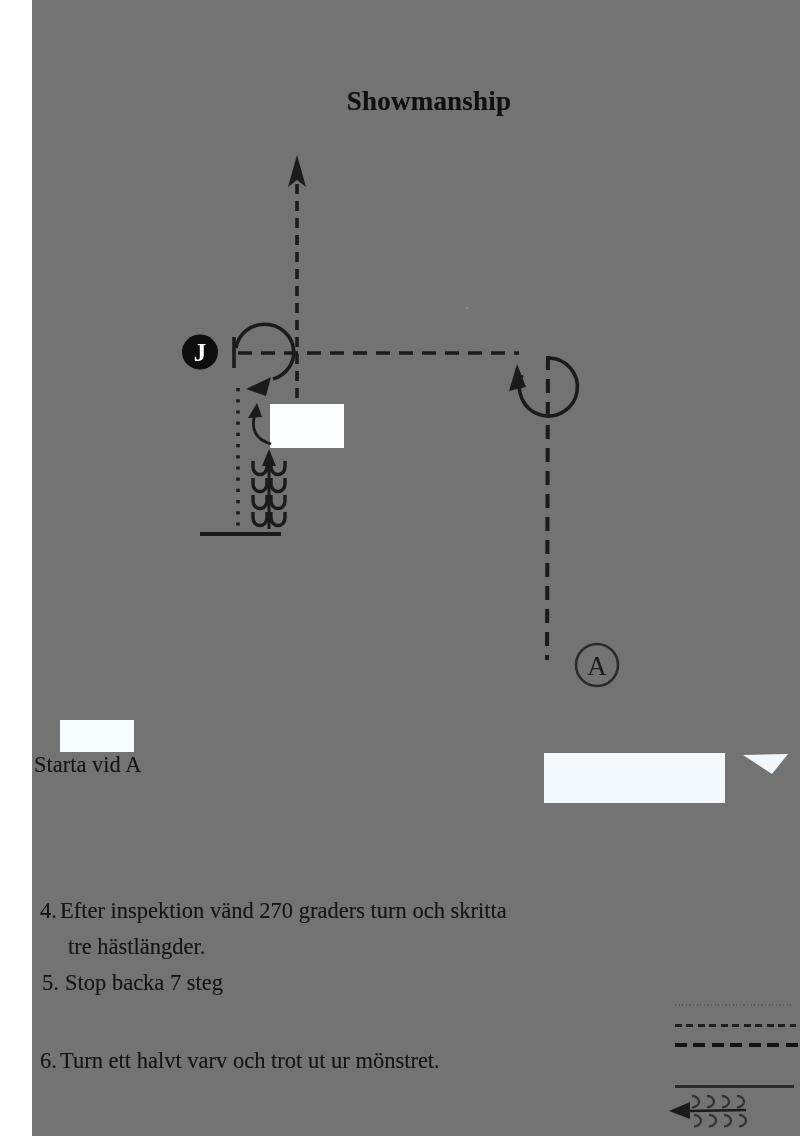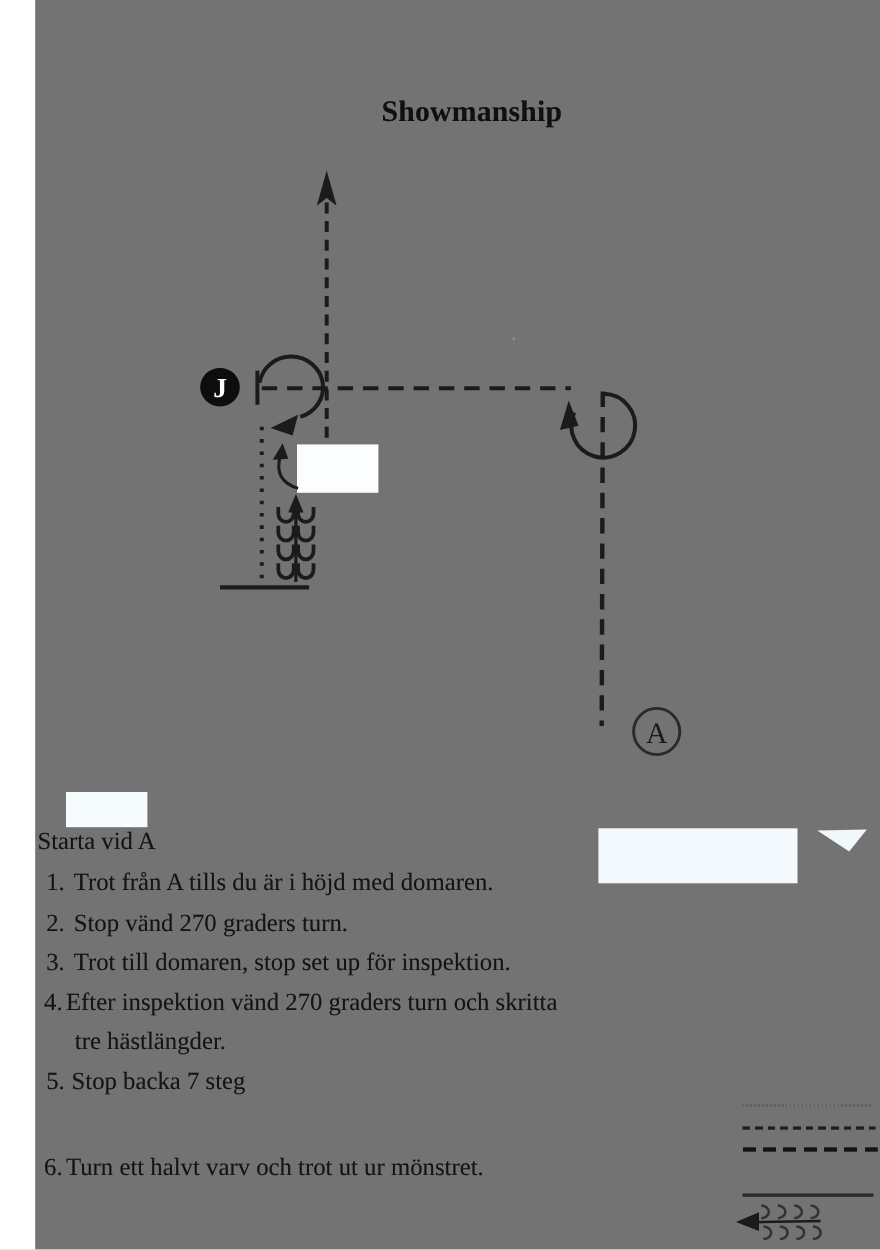--- a/index.html
+++ b/index.html
@@ -91,29 +91,20 @@
       <path d="M 239 495 v 6 a 7 7.5 0 0 0 14 0 v -6"></path>
       <path d="M 221 512 v 6 a 7 7.5 0 0 0 14 0 v -6"></path>
       <path d="M 239 512 v 6 a 7 7.5 0 0 0 14 0 v -6"></path>
     </g>
     <line x1="237" y1="529" x2="237" y2="462" stroke="#1b1b1b" stroke-width="3"></line>
     <polygon points="237,449 230,466 244,466" fill="#1b1b1b"></polygon>
   </svg>
 
   <div class="instr">
     <div class="line lh">Starta vid A</div>
-    <div class="line li1">
-      <span class="num">1.</span><span class="txt">Trot från A tills du är i höjd med domaren.</span>
-    </div>
-    <div class="line li2">
-      <span class="num">2.</span><span class="txt">Stop vänd 270 graders turn.</span>
-    </div>
-    <div class="line li3">
-      <span class="num">3.</span><span class="txt">Trot till domaren, stop set up för inspektion.</span>
-    </div>
     <div class="line li4">
       <span class="num">4.</span><span class="txt">Efter inspektion vänd 270 graders turn och skritta</span>
     </div>
     <div class="line li5">
       <span class="num"></span><span class="txt">tre hästlängder.</span>
     </div>
     <div class="line li6">
       <span class="num">5.</span><span class="txt">Stop backa 7 steg</span>
     </div>
     <div class="line li7">

